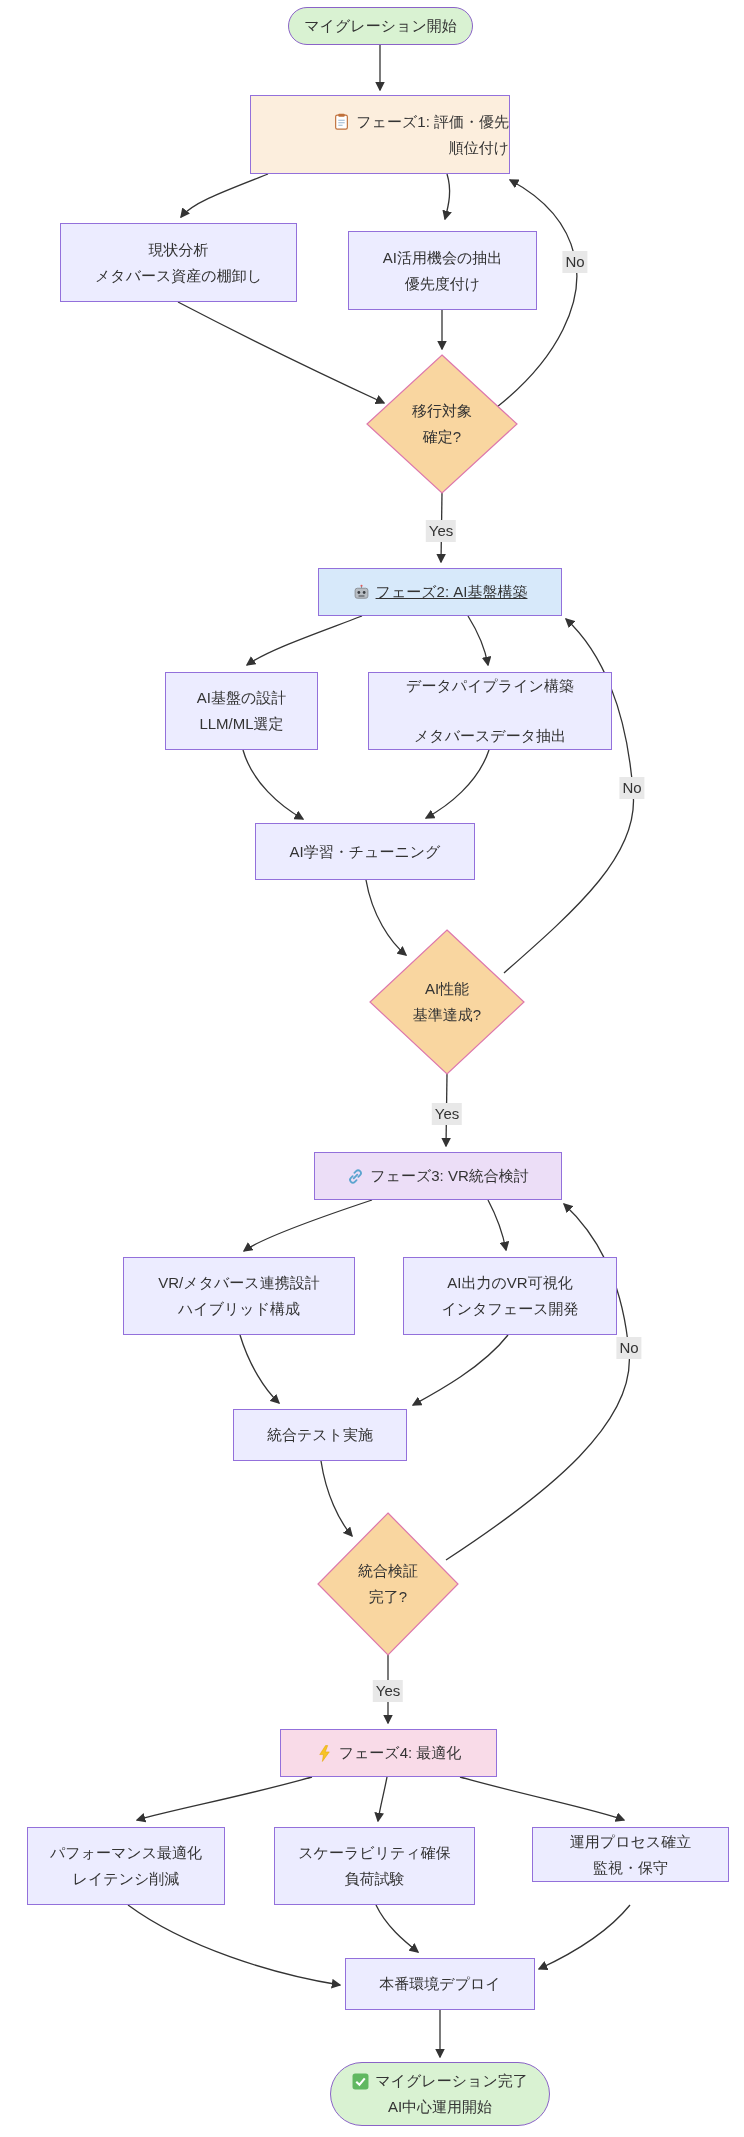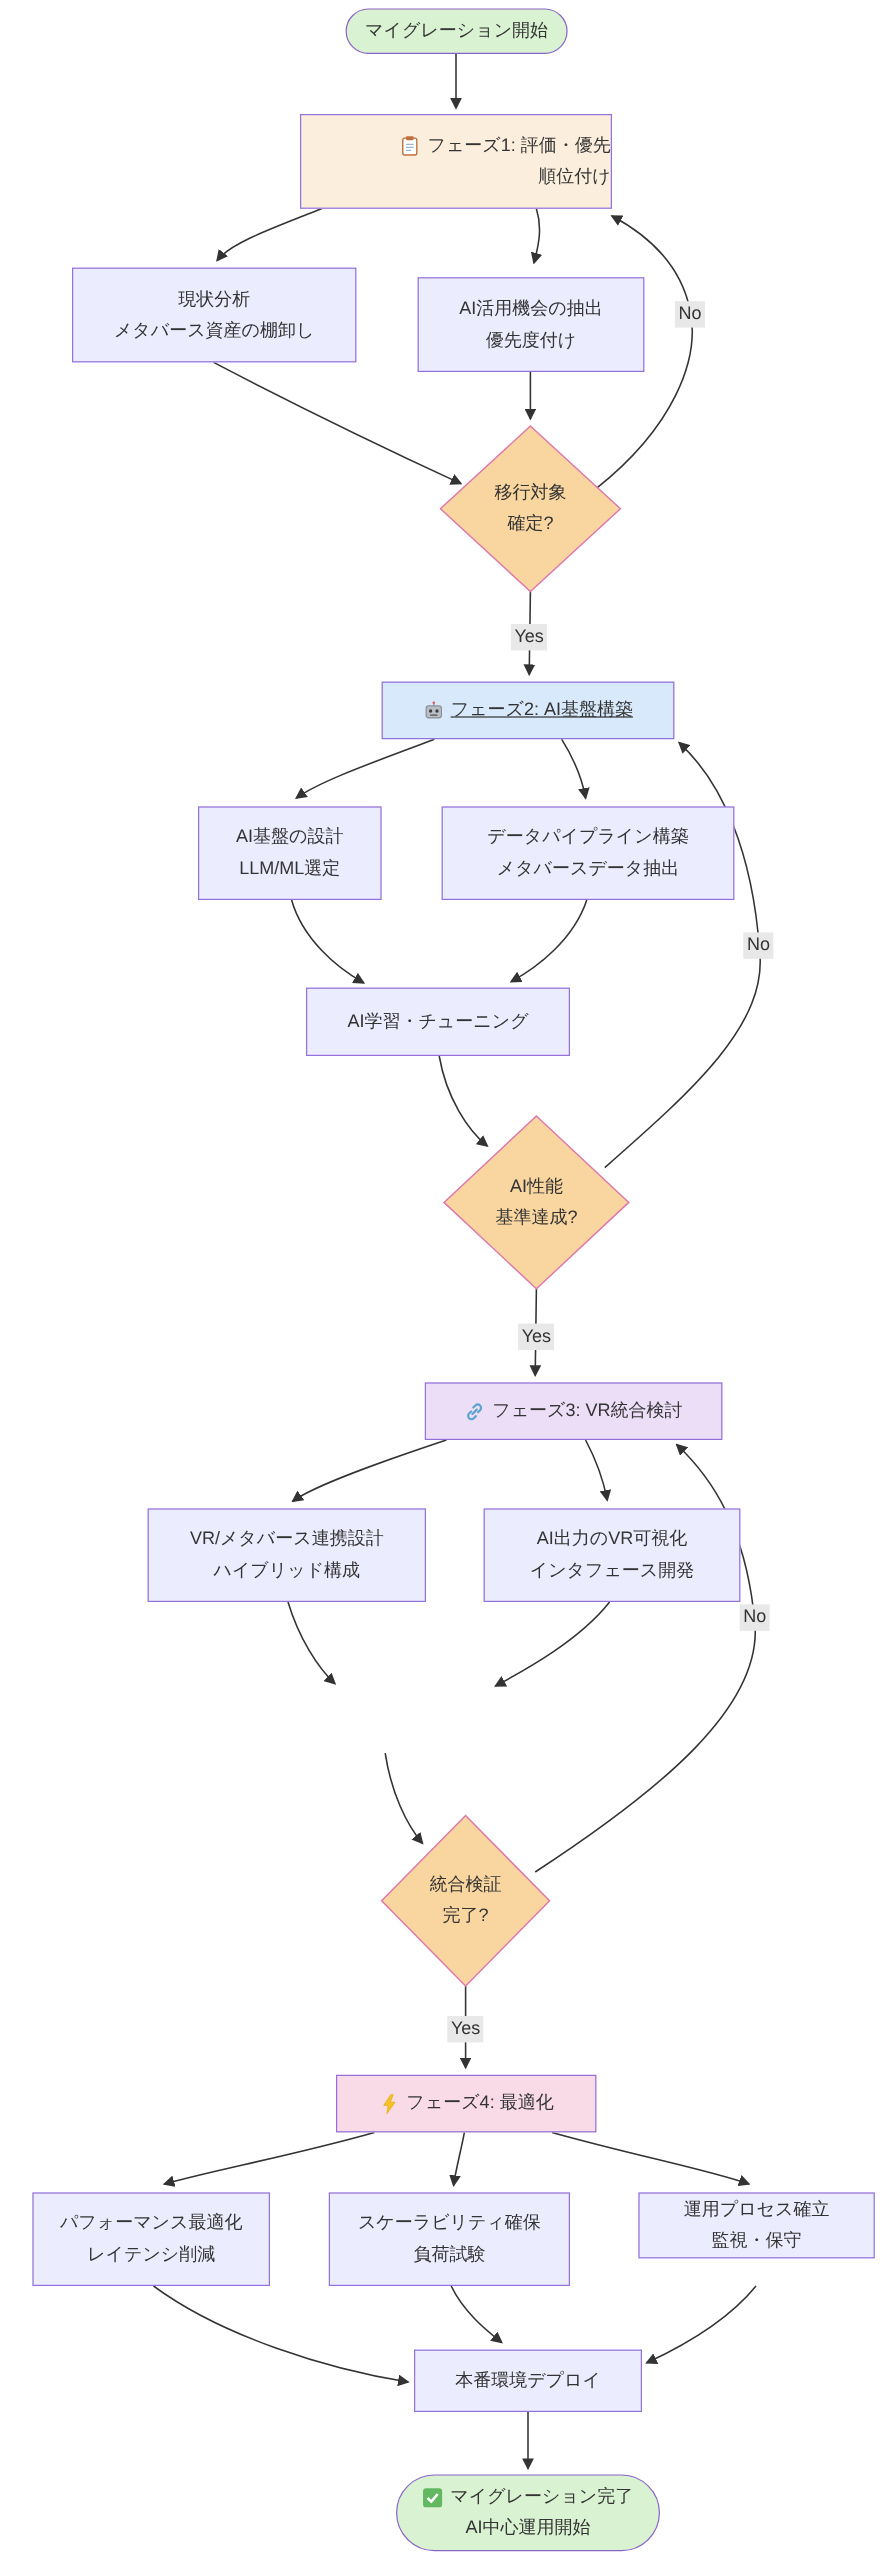--- a/index.html
+++ b/index.html
@@ -135,35 +135,35 @@
       </span>
       <span>フェーズ2: AI基盤構築</span>
     </div>
   </div>
 
   <div class="node" style="left:165px;top:672px;width:153px;height:78px;">
     <div>AI基盤の設計</div>
     <div>LLM/ML選定</div>
   </div>
 
-  <div class="node" style="left:368px;top:672px;width:244px;height:78px;">
+  <div class="node" style="left:368px;top:672px;width:244px;height:78px;justify-content:space-between;">
     <div>データパイプライン構築</div>
     <div>メタバースデータ抽出</div>
   </div>
 
   <div class="node" style="left:255px;top:823px;width:220px;height:57px;">
     <div>AI学習・チューニング</div>
   </div>
 
   <div class="dlabel" style="left:447px;top:1002px;">
     <div>AI性能</div>
     <div>基準達成?</div>
   </div>
 
-  <div class="node phase3" style="left:314px;top:1152px;width:248px;height:48px;margin-left:40px;">
+  <div class="node phase3" style="left:314px;top:1152px;width:248px;height:48px;">
     <div class="line">
       <span class="icon">
         <svg viewBox="0 0 16 16" fill="none" stroke="#5BA4CF" stroke-width="1.7" stroke-linecap="round">
             <path d="M6.3 9.7 L9.7 6.3"></path>
             <path d="M7 4.6 L8.6 3 a2.6 2.6 0 0 1 3.7 3.7 L10.7 8.3"></path>
             <path d="M9 11.4 L7.4 13 a2.6 2.6 0 0 1 -3.7 -3.7 L5.3 7.7"></path>
           </svg>
       </span>
       <span>フェーズ3: VR統合検討</span>
     </div>
@@ -172,20 +172,23 @@
   <div class="node" style="left:123px;top:1257px;width:232px;height:78px;">
     <div>VR/メタバース連携設計</div>
     <div>ハイブリッド構成</div>
   </div>
 
   <div class="node" style="left:403px;top:1257px;width:214px;height:78px;">
     <div>AI出力のVR可視化</div>
     <div>インタフェース開発</div>
   </div>
 
+  <div class="node" style="left:233px;top:1409px;width:174px;height:52px;">
+    <div>統合テスト実施</div>
+  </div>
 
   <div class="dlabel" style="left:388px;top:1584px;">
     <div>統合検証</div>
     <div>完了?</div>
   </div>
 
   <div class="node phase4" style="left:280px;top:1729px;width:217px;height:48px;">
     <div class="line">
       <span class="icon">
         <svg viewBox="0 0 16 16">

